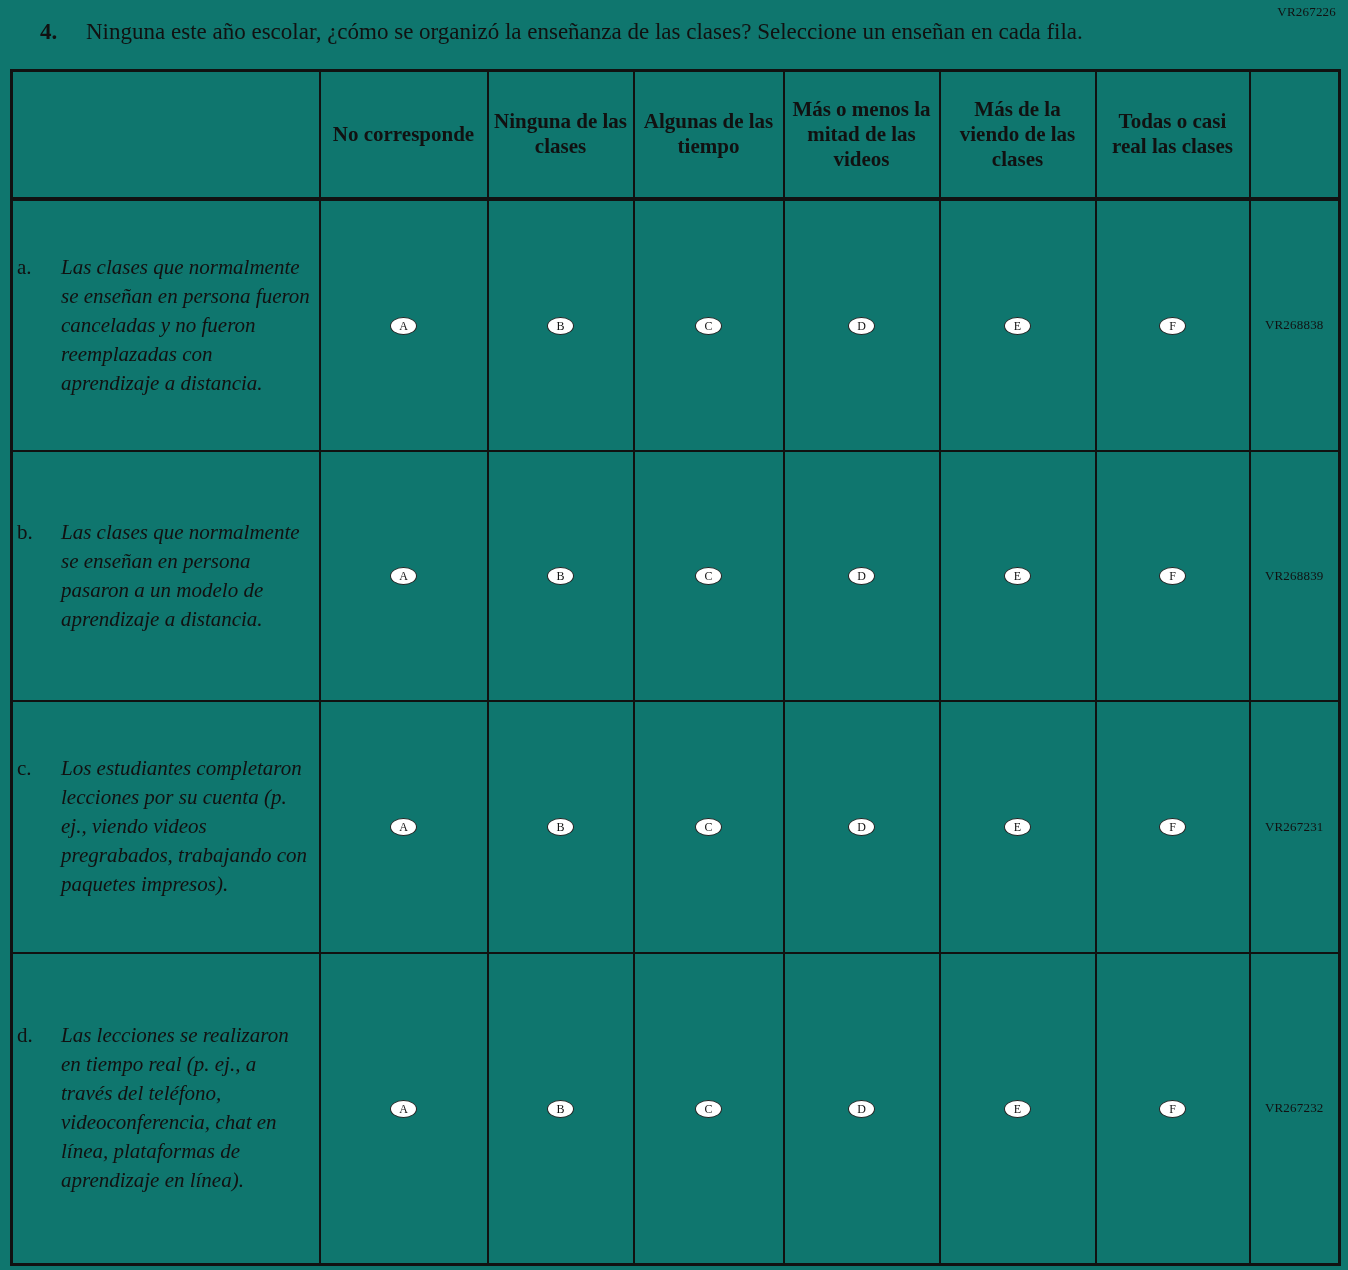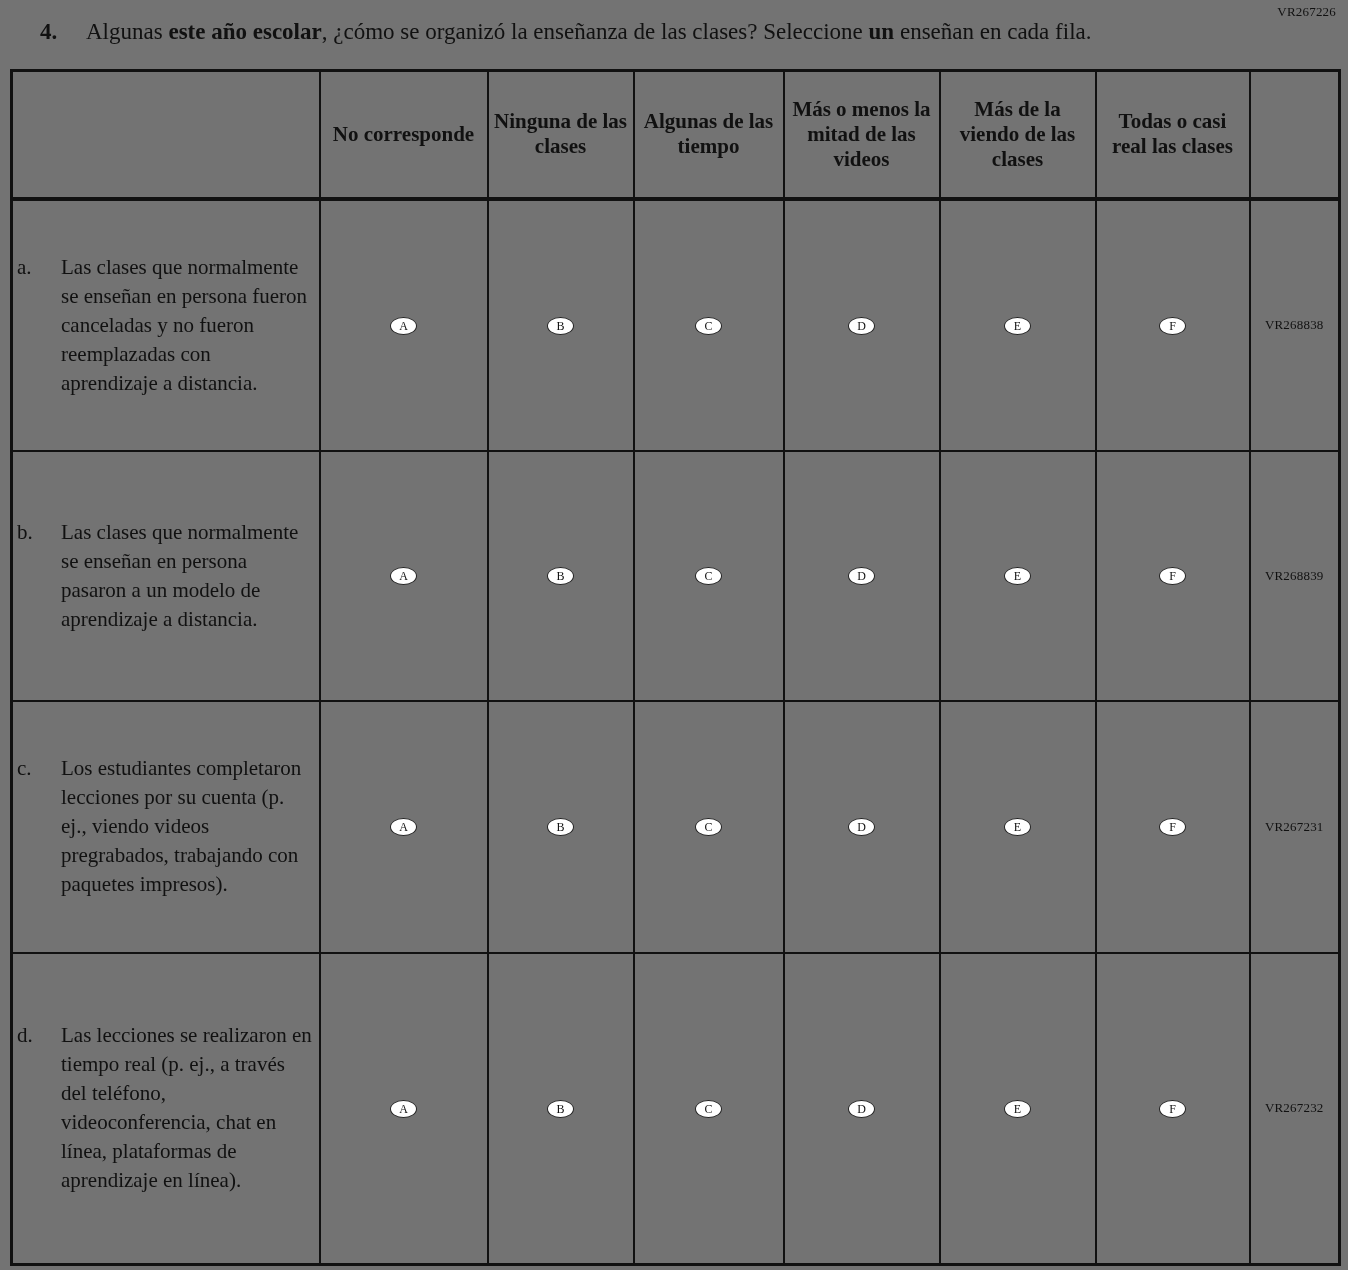--- a/index.html
+++ b/index.html
@@ -7,21 +7,21 @@
     margin: 0;
     padding: 0;
     background: #ffffff;
     color: #111111;
     font-family: "Liberation Serif", "DejaVu Serif", serif;
   }
   .page {
     position: relative;
     width: 1348px;
     height: 1270px;
-    background: #737373;
+    background: #0f766e;
     overflow: hidden;
   }
   .top-code {
     position: absolute;
     top: 4px;
     right: 12px;
     font-size: 13px;
     letter-spacing: 0.2px;
     color: #111;
   }
@@ -30,21 +30,21 @@
     align-items: flex-start;
     padding: 16px 60px 0 40px;
     font-size: 23px;
     line-height: 1.35;
   }
   .q-number {
     font-weight: bold;
     width: 46px;
     flex: 0 0 46px;
   }
-  .q-text b { font-weight: bold; }
+  .q-text b { font-weight: normal; }
 
   table.survey {
     border-collapse: collapse;
     table-layout: fixed;
     width: 1328px;
     margin: 22px 0 0 10px;
     border: 3px solid #111;
   }
   table.survey col.c-stmt   { width: 308px; }
   table.survey col.c-opt1   { width: 168px; }
@@ -79,20 +79,21 @@
     font-size: 21px;
     line-height: 1.38;
   }
   .row-label {
     flex: 0 0 44px;
     width: 44px;
   }
   .stmt-text {
     flex: 1 1 auto;
     padding-right: 2px;
+    font-style: italic;
   }
   td.option-cell {
     text-align: center;
   }
   .bubble {
     display: inline-flex;
     align-items: center;
     justify-content: center;
     width: 27px;
     height: 18px;
@@ -119,21 +120,21 @@
 </style>
 </head>
 <body>
 
 <div class="page">
 
   <div class="top-code">VR267226</div>
 
   <div class="question">
     <span class="q-number">4.</span>
-    <span class="q-text"><span>Algunas </span><b>este año escolar</b><span>, ¿cómo se organizó la enseñanza de las clases? Seleccione </span><b>un</b><span> enseñan en cada fila.</span></span>
+    <span class="q-text"><span>Ninguna </span><b>este año escolar</b><span>, ¿cómo se organizó la enseñanza de las clases? Seleccione </span><b>un</b><span> enseñan en cada fila.</span></span>
   </div>
 
   <table class="survey">
     <colgroup>
       <col class="c-stmt">
         <col class="c-opt1">
         <col class="c-opt2">
         <col class="c-opt3">
         <col class="c-opt4">
         <col class="c-opt5">

